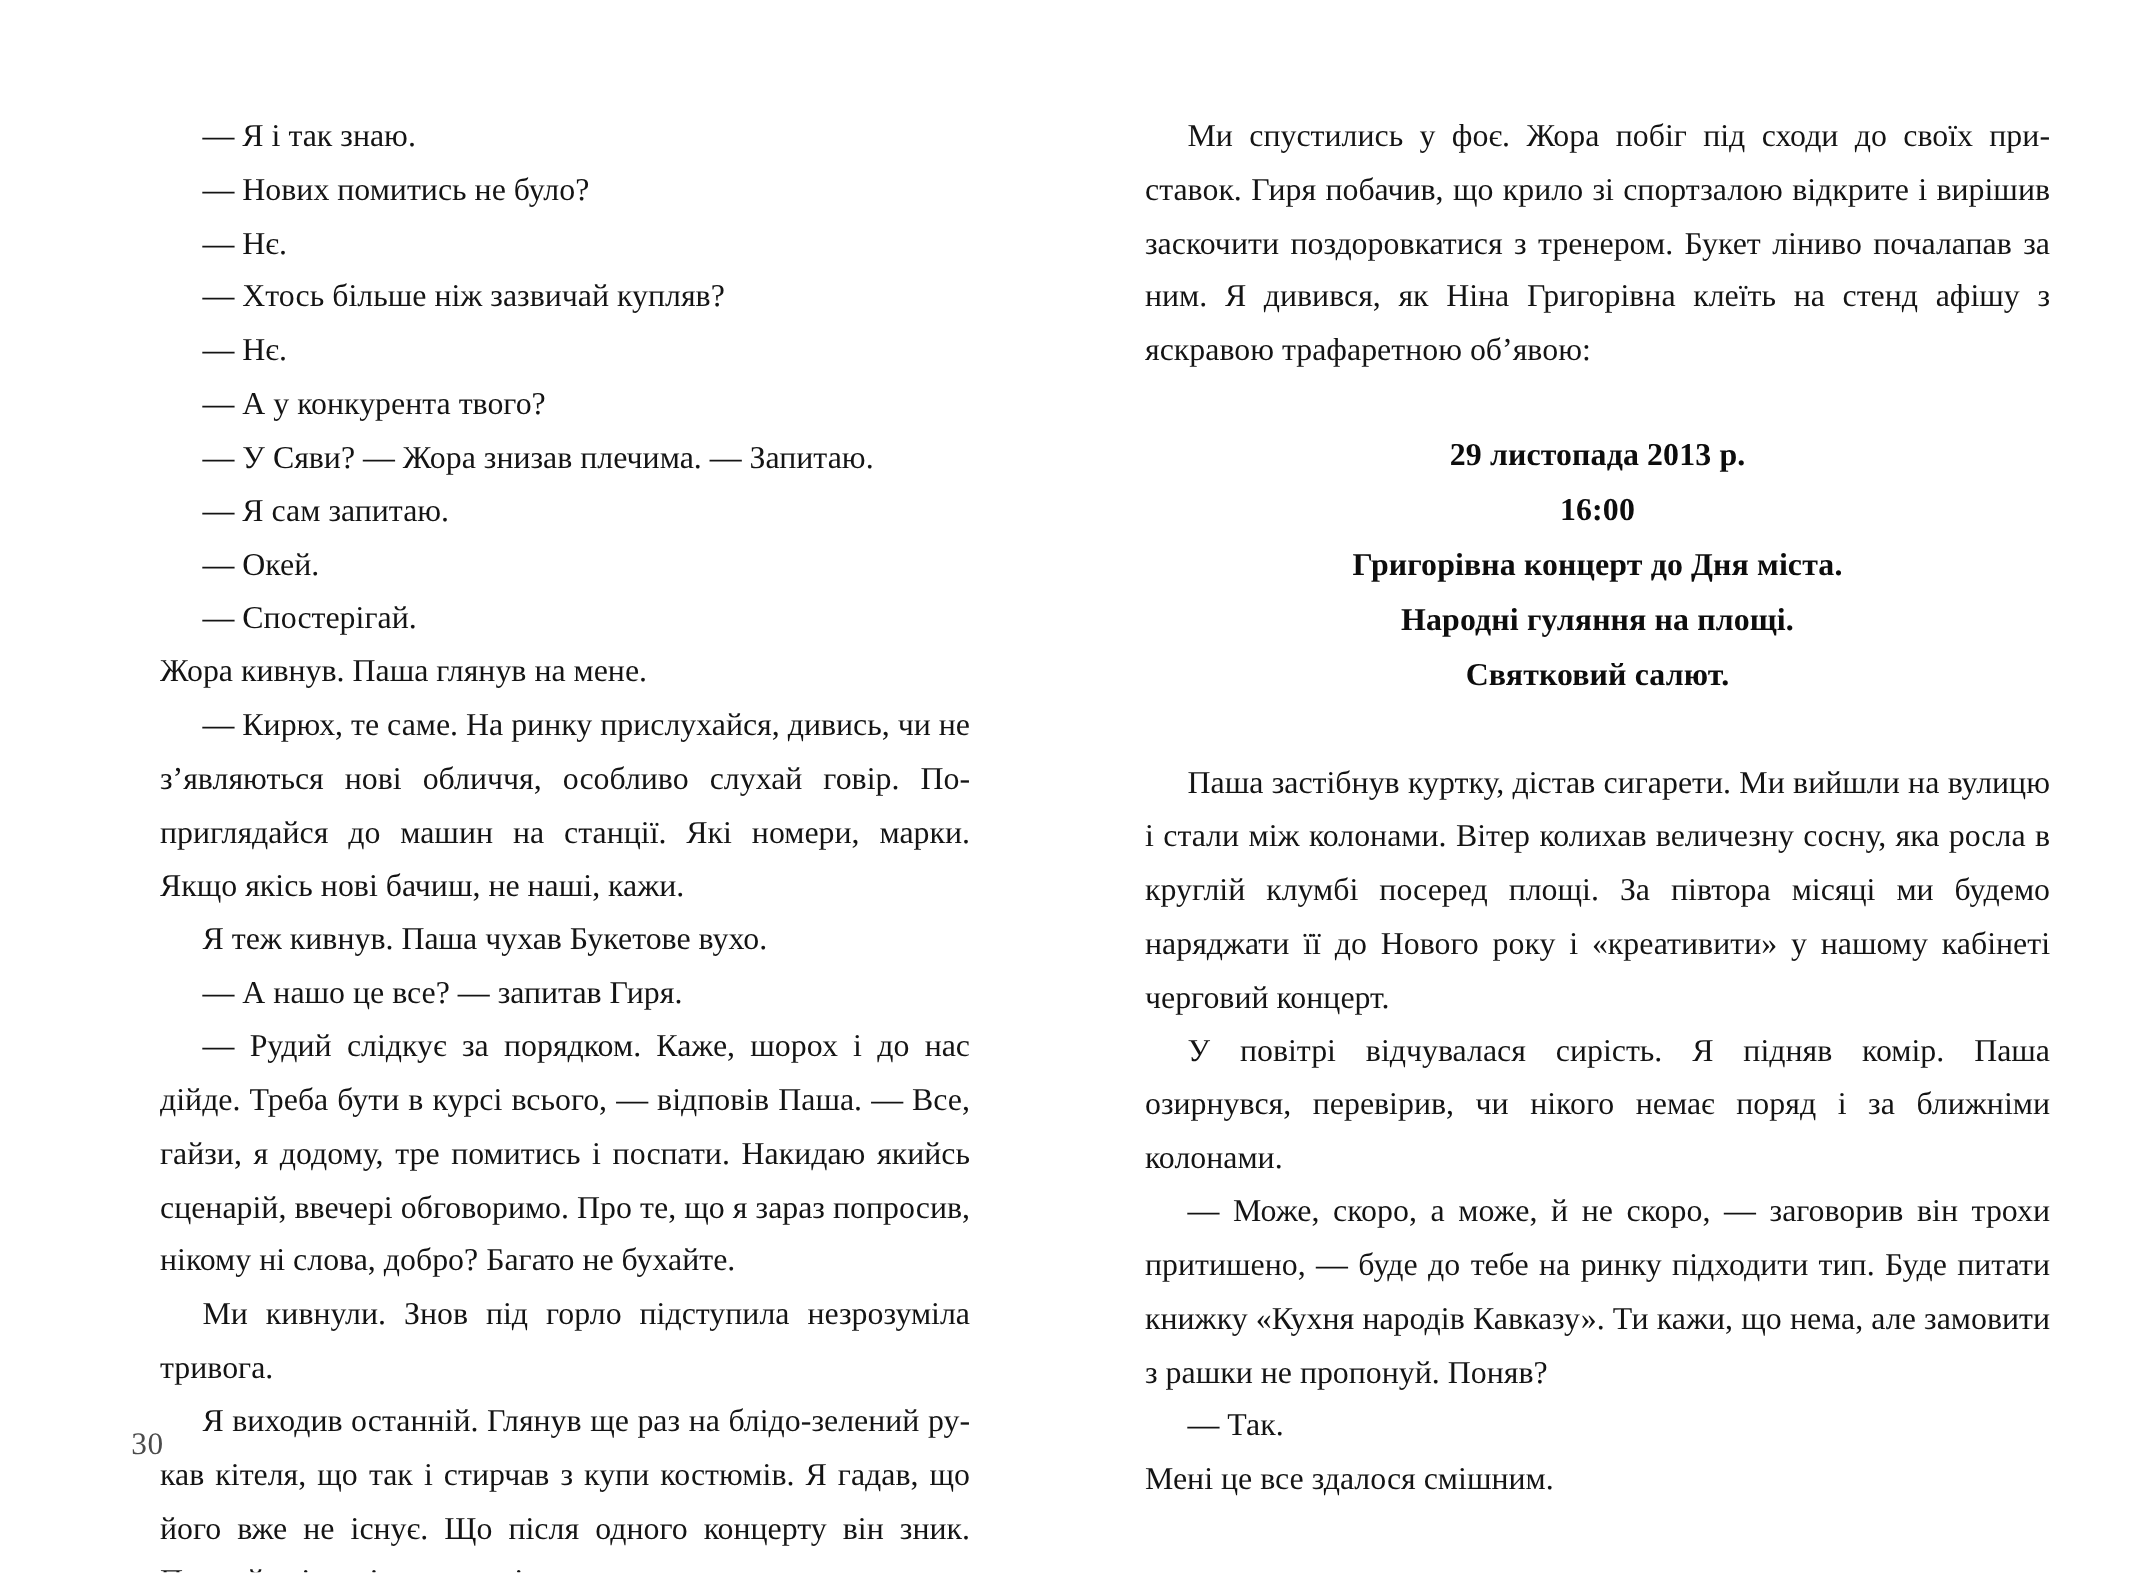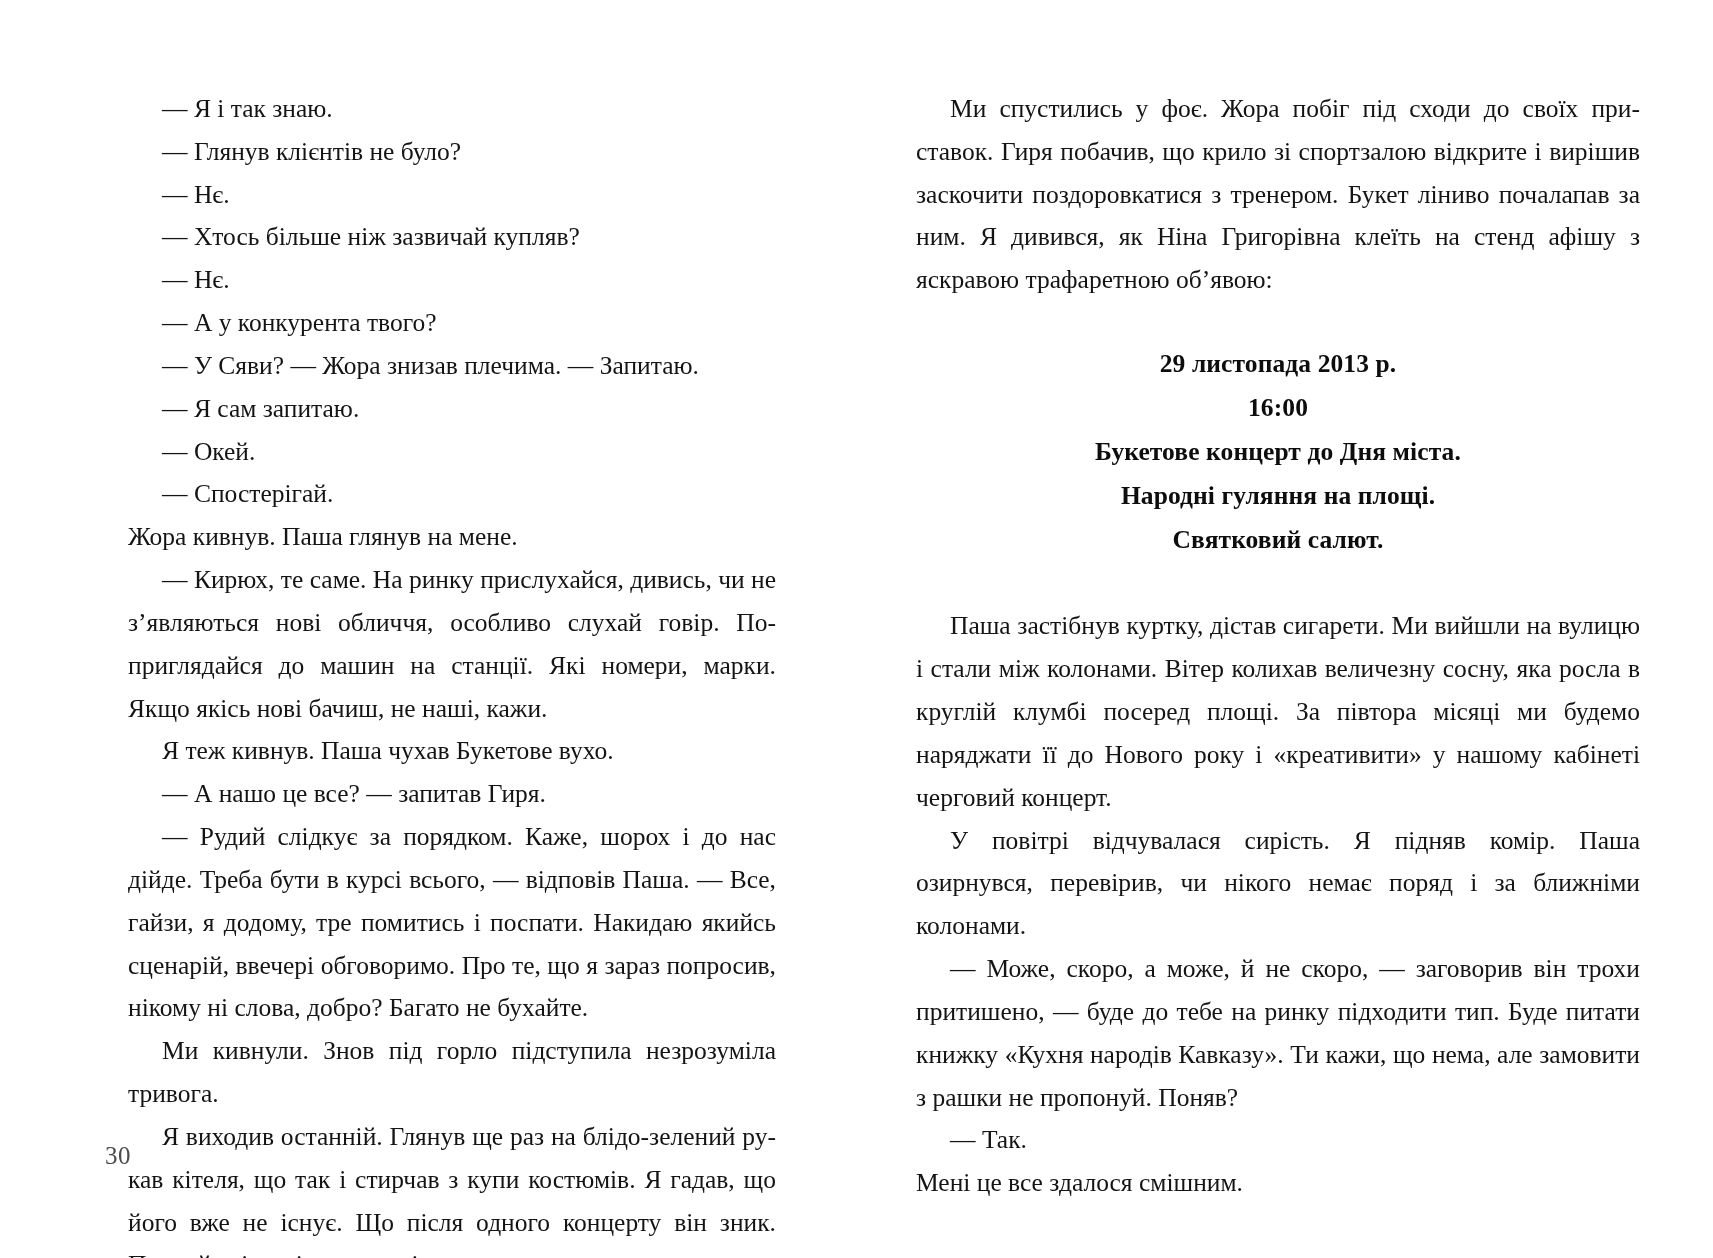--- a/index.html
+++ b/index.html
@@ -92,21 +92,21 @@
 </style>
 </head>
 <body>
 
 <div class="page">
   <div class="spread">
 
     <div class="leaf leaf-left">
       <div class="column">
           <p class="short indent">— Я і так знаю.</p>
-          <p class="short indent">— Глянув клієнтів не було?</p>
+          <p class="short indent">— Нових помитись не було?</p>
           <p class="short indent">— Нє.</p>
           <p class="short indent">— Хтось більше ніж зазвичай купляв?</p>
           <p class="short indent">— Нє.</p>
           <p class="short indent">— А у конкурента твого?</p>
           <p class="short indent">— У Сяви? — Жора знизав плечима. — Запитаю.</p>
           <p class="short indent">— Я сам запитаю.</p>
           <p class="short indent">— Окей.</p>
           <p class="short indent">— Спостерігай.</p>
           <p class="">Жора кивнув. Паша глянув на мене.</p>
           <p class="dialogue">— Кирюх, те саме. На ринку прислухайся, дивись, чи не з’являються нові обличчя, особливо слухай говір. По­приглядайся до машин на станції. Які номери, марки. Якщо якісь нові бачиш, не наші, кажи.</p>
@@ -118,21 +118,21 @@
         </div>
       <div class="folio">30</div>
     </div>
 
     <div class="leaf leaf-right">
       <div class="column">
           <p class="indent">Ми спустились у фоє. Жора побіг під сходи до своїх при­ставок. Гиря побачив, що крило зі спортзалою відкрите і вирішив заскочити поздоровкатися з тренером. Букет лі­ниво почалапав за ним. Я дивився, як Ніна Григорівна кле­їть на стенд афішу з яскравою трафаретною об’явою:</p>
           <div class="announce">
             <div>29 листопада 2013 р.</div>
             <div>16:00</div>
-            <div>Букетове концерт до Дня міста.</div>
+            <div>Григорівна концерт до Дня міста.</div>
             <div>Народні гуляння на площі.</div>
             <div>Святковий салют.</div>
           </div>
           <p class="indent">Паша застібнув куртку, дістав сигарети. Ми вийшли на вулицю і стали між колонами. Вітер колихав величезну сос­ну, яка росла в круглій клумбі посеред площі. За півтора мі­сяці ми будемо наряджати її до Нового року і «креативити» у нашому кабінеті черговий концерт.</p>
           <p class="indent">У повітрі відчувалася сирість. Я підняв комір. Паша озирнувся, перевірив, чи нікого немає поряд і за ближні­ми колонами.</p>
           <p class="dialogue">— Може, скоро, а може, й не скоро, — заговорив він тро­хи притишено, — буде до тебе на ринку підходити тип. Буде питати книжку «Кухня народів Кавказу». Ти кажи, що нема, але замовити з рашки не пропонуй. Поняв?</p>
           <p class="short indent">— Так.</p>
           <p class="">Мені це все здалося смішним.</p>
         </div>
     </div>

